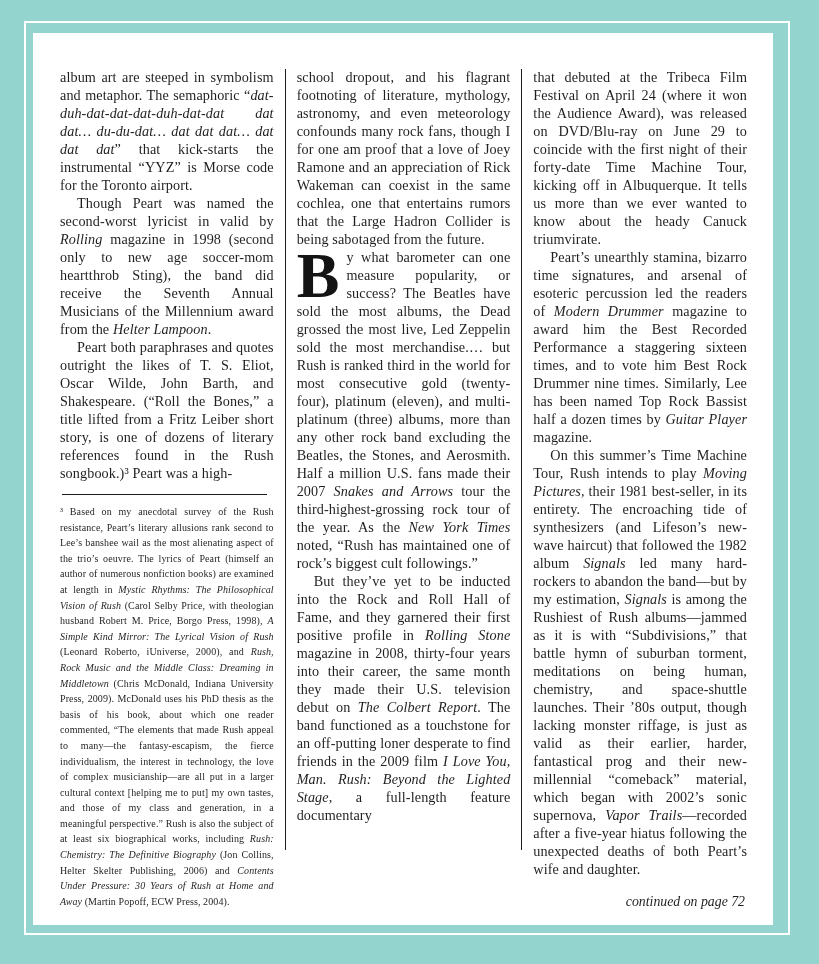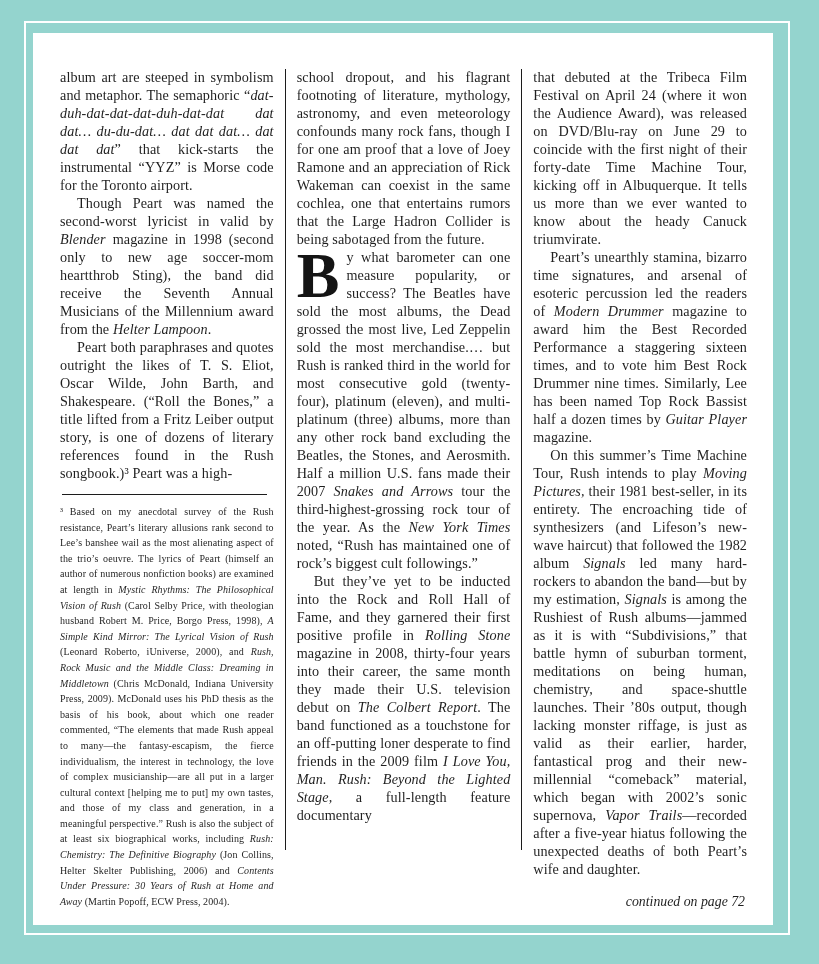--- a/index.html
+++ b/index.html
@@ -92,22 +92,22 @@
 </style>
 </head>
 <body style="background: rgb(148, 212, 206);">
 
 <div class="frame-line"></div>
 
 <div class="page">
   <div class="content">
     <section class="column">
         <p class="para"><span>album art are steeped in symbolism and metaphor. The semaphoric “</span><em>dat-duh-dat-dat-dat-duh-dat-dat dat dat… du-du-dat… dat dat dat… dat dat dat</em><span>” that kick-starts the instrumental “YYZ” is Morse code for the Toronto airport.</span></p>
-        <p class="para indent"><span>Though Peart was named the second-worst lyricist in valid by </span><em>Blender</em><span> magazine in 1998 (second only to new age soccer-mom heartthrob Sting), the band did receive the Seventh Annual Musicians of the Millennium award from the </span><em>Helter Lampoon</em><span>.</span></p>
-        <p class="para indent"><span>Peart both paraphrases and quotes outright the likes of T. S. Eliot, Oscar Wilde, John Barth, and Shakespeare. (“Roll the Bones,” a title lifted from a Fritz Leiber output story, is one of dozens of literary references found in the Rush songbook.)³ Peart was a high-</span></p>
+        <p class="para indent"><span>Though Peart was named the second-worst lyricist in valid by </span><em>Rolling</em><span> magazine in 1998 (second only to new age soccer-mom heartthrob Sting), the band did receive the Seventh Annual Musicians of the Millennium award from the </span><em>Helter Lampoon</em><span>.</span></p>
+        <p class="para indent"><span>Peart both paraphrases and quotes outright the likes of T. S. Eliot, Oscar Wilde, John Barth, and Shakespeare. (“Roll the Bones,” a title lifted from a Fritz Leiber short story, is one of dozens of literary references found in the Rush songbook.)³ Peart was a high-</span></p>
         <div class="footrule"></div>
         <div class="footnote"><span>³ Based on my anecdotal survey of the Rush resistance, Peart’s literary allusions rank second to Lee’s banshee wail as the most alienating aspect of the trio’s oeuvre. The lyrics of Peart (himself an author of numerous nonfiction books) are examined at length in </span><em>Mystic Rhythms: The Philosophical Vision of Rush</em><span> (Carol Selby Price, with theologian husband Robert M. Price, Borgo Press, 1998), </span><em>A Simple Kind Mirror: The Lyrical Vision of Rush</em><span> (Leonard Roberto, iUniverse, 2000), and </span><em>Rush, Rock Music and the Middle Class: Dreaming in Middletown</em><span> (Chris McDonald, Indiana University Press, 2009). McDonald uses his PhD thesis as the basis of his book, about which one reader commented, “The elements that made Rush appeal to many—the fantasy-escapism, the fierce individualism, the interest in technology, the love of complex musicianship—are all put in a larger cultural context [helping me to put] my own tastes, and those of my class and generation, in a meaningful perspective.” Rush is also the subject of at least six biographical works, including </span><em>Rush: Chemistry: The Definitive Biography</em><span> (Jon Collins, Helter Skelter Publishing, 2006) and </span><em>Contents Under Pressure: 30 Years of Rush at Home and Away</em><span> (Martin Popoff, ECW Press, 2004).</span></div>
       </section>
     <div class="colrule"></div>
     <section class="column">
         <p class="para"><span>school dropout, and his flagrant footnoting of literature, mythology, astronomy, and even meteorology confounds many rock fans, though I for one am proof that a love of Joey Ramone and an appreciation of Rick Wakeman can coexist in the same cochlea, one that entertains rumors that the Large Hadron Collider is being sabotaged from the future.</span></p>
         <p class="para"><span class="dropcap">B</span><span>y what barometer can one measure popularity, or success? The Beatles have sold the most albums, the Dead grossed the most live, Led Zeppelin sold the most merchandise.… but Rush is ranked third in the world for most consecutive gold (twenty-four), platinum (eleven), and multi-platinum (three) albums, more than any other rock band excluding the Beatles, the Stones, and Aerosmith. Half a million U.S. fans made their 2007 </span><em>Snakes and Arrows</em><span> tour the third-highest-grossing rock tour of the year. As the </span><em>New York Times</em><span> noted, “Rush has maintained one of rock’s biggest cult followings.”</span></p>
         <p class="para indent"><span>But they’ve yet to be inducted into the Rock and Roll Hall of Fame, and they garnered their first positive profile in </span><em>Rolling Stone</em><span> magazine in 2008, thirty-four years into their career, the same month they made their U.S. television debut on </span><em>The Colbert Report</em><span>. The band functioned as a touchstone for an off-putting loner desperate to find friends in the 2009 film </span><em>I Love You, Man. Rush: Beyond the Lighted Stage,</em><span> a full-length feature documentary</span></p>
       </section>
     <div class="colrule"></div>

